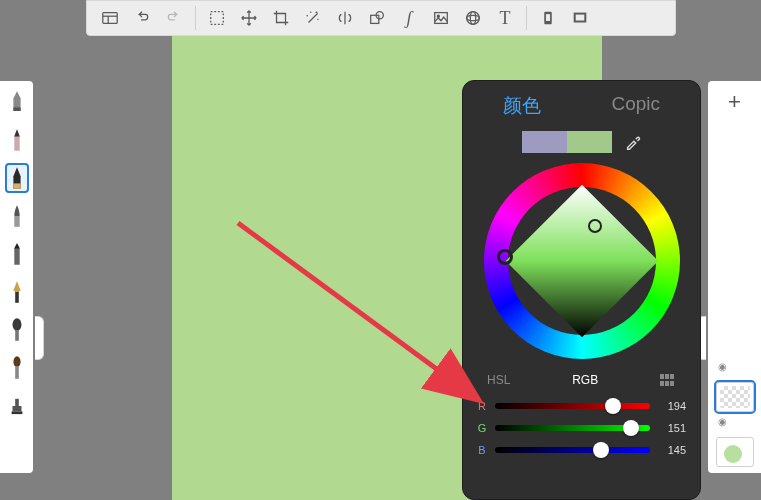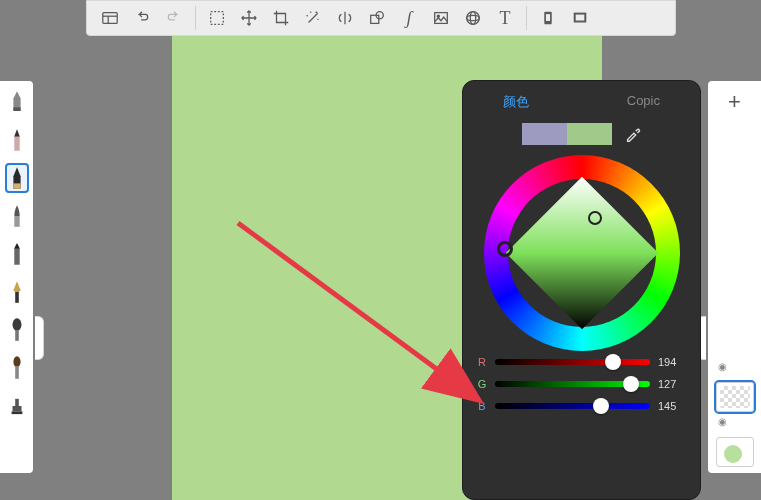--- a/index.html
+++ b/index.html
@@ -34,21 +34,21 @@
 .thumb .checker{position:absolute;inset:3px;background:
  linear-gradient(45deg,#ddd 25%,transparent 25%,transparent 75%,#ddd 75%),
  linear-gradient(45deg,#ddd 25%,#fff 25%,#fff 75%,#ddd 75%);
  background-size:8px 8px;background-position:0 0,4px 4px;border-radius:2px}
 .eye{font-size:10px;color:#888;align-self:flex-start;margin-left:6px;margin-top:-6px}
 .spacer{flex:1}
 
 
 .color-panel{position:absolute;left:462px;top:80px;width:239px;height:420px;background:#2f2f2f;border-radius:12px;border:1px solid #1e1e1e;padding:12px 14px;color:#ddd;display:flex;flex-direction:column}
 .cp-tabs{display:flex;justify-content:space-between;padding:0 26px 8px}
-.cp-tab{font-size:13px;color:#888}
+.cp-tab{font-size:19px;color:#888}
 .cp-tab.active{color:#3da6ff}
 .swatch-row{display:flex;align-items:center;gap:12px;justify-content:center;margin:4px 0 10px}
 .swatch{width:90px;height:22px;display:flex}
 .sw-half{flex:1}
 .sw-a{background:#9d9cc0}
 .sw-b{background:#a0c98a}
 .dropper{width:18px;height:18px;stroke:#ddd;fill:none}
 .wheel-wrap{position:relative;width:196px;height:196px;margin:0 auto}
 .wheel{width:196px;height:196px;border-radius:50%;background:conic-gradient(red,yellow,lime,cyan,blue,magenta,red)}
 .wheel::after{content:"";position:absolute;left:24px;top:24px;width:148px;height:148px;border-radius:50%;background:#2f2f2f}
@@ -64,21 +64,21 @@
 
 .sl{display:flex;align-items:center;gap:8px;margin:5px 0}
 .sl-lab{width:10px;font-size:11px;color:#d97373;text-align:center}
 .sl-g{color:#7dd67d}
 .sl-b{color:#6aa0e8}
 .track{flex:1;height:6px;border-radius:3px;position:relative}
 .tr-r{background:linear-gradient(90deg,#000,#f00)}
 .tr-g{background:linear-gradient(90deg,#000,#0f0)}
 .tr-b{background:linear-gradient(90deg,#000,#00f)}
 .knob{position:absolute;top:-5px;width:16px;height:16px;border-radius:50%;background:#fff;box-shadow:0 1px 2px rgba(0,0,0,.5)}
-.val{width:28px;text-align:left;font-size:11px;color:#ddd}
+.val{width:28px;text-align:right;font-size:11px;color:#ddd}
 
 
 .arrow{position:absolute;left:230px;top:215px;pointer-events:none}
 
 
 .r-edge{position:absolute;right:55px;top:316px;width:9px;height:44px;background:#fff;border:1px solid #d6d6d6;border-right:none;border-radius:6px 0 0 6px}
 </style>
 </head>
 <body>
 
@@ -255,33 +255,45 @@
     <svg class="dropper" viewBox="0 0 20 20">
         <path d="M4 16l7-7 2 2-7 7H4v-2zM13 7l2-2c1-1 3 1 2 2l-2 2" stroke-width="1.5"></path>
       </svg>
   </div>
   <div class="wheel-wrap">
     <div class="wheel"></div>
     <div class="diamond"></div>
     <div class="ring-marker rm1"></div>
     <div class="rm2"></div>
   </div>
+  <div class="mode-row">
+    <span class="mode">HSL</span>
+    <span class="mode active">RGB</span>
+    <div class="grid-ico">
+        <span></span>
+        <span></span>
+        <span></span>
+        <span></span>
+        <span></span>
+        <span></span>
+      </div>
+  </div>
   <div class="sl">
     <span class="sl-lab">R</span>
     <div class="track tr-r">
         <div class="knob" style="left:calc(194/255*100% - 8px)"></div>
       </div>
     <span class="val">194</span>
   </div>
   <div class="sl">
     <span class="sl-lab sl-g">G</span>
     <div class="track tr-g">
         <div class="knob" style="left:calc(224/255*100% - 8px)"></div>
       </div>
-    <span class="val">127</span>
+    <span class="val">151</span>
   </div>
   <div class="sl">
     <span class="sl-lab sl-b">B</span>
     <div class="track tr-b">
         <div class="knob" style="left:calc(175/255*100% - 8px)"></div>
       </div>
     <span class="val">145</span>
   </div>
 </div>
 

